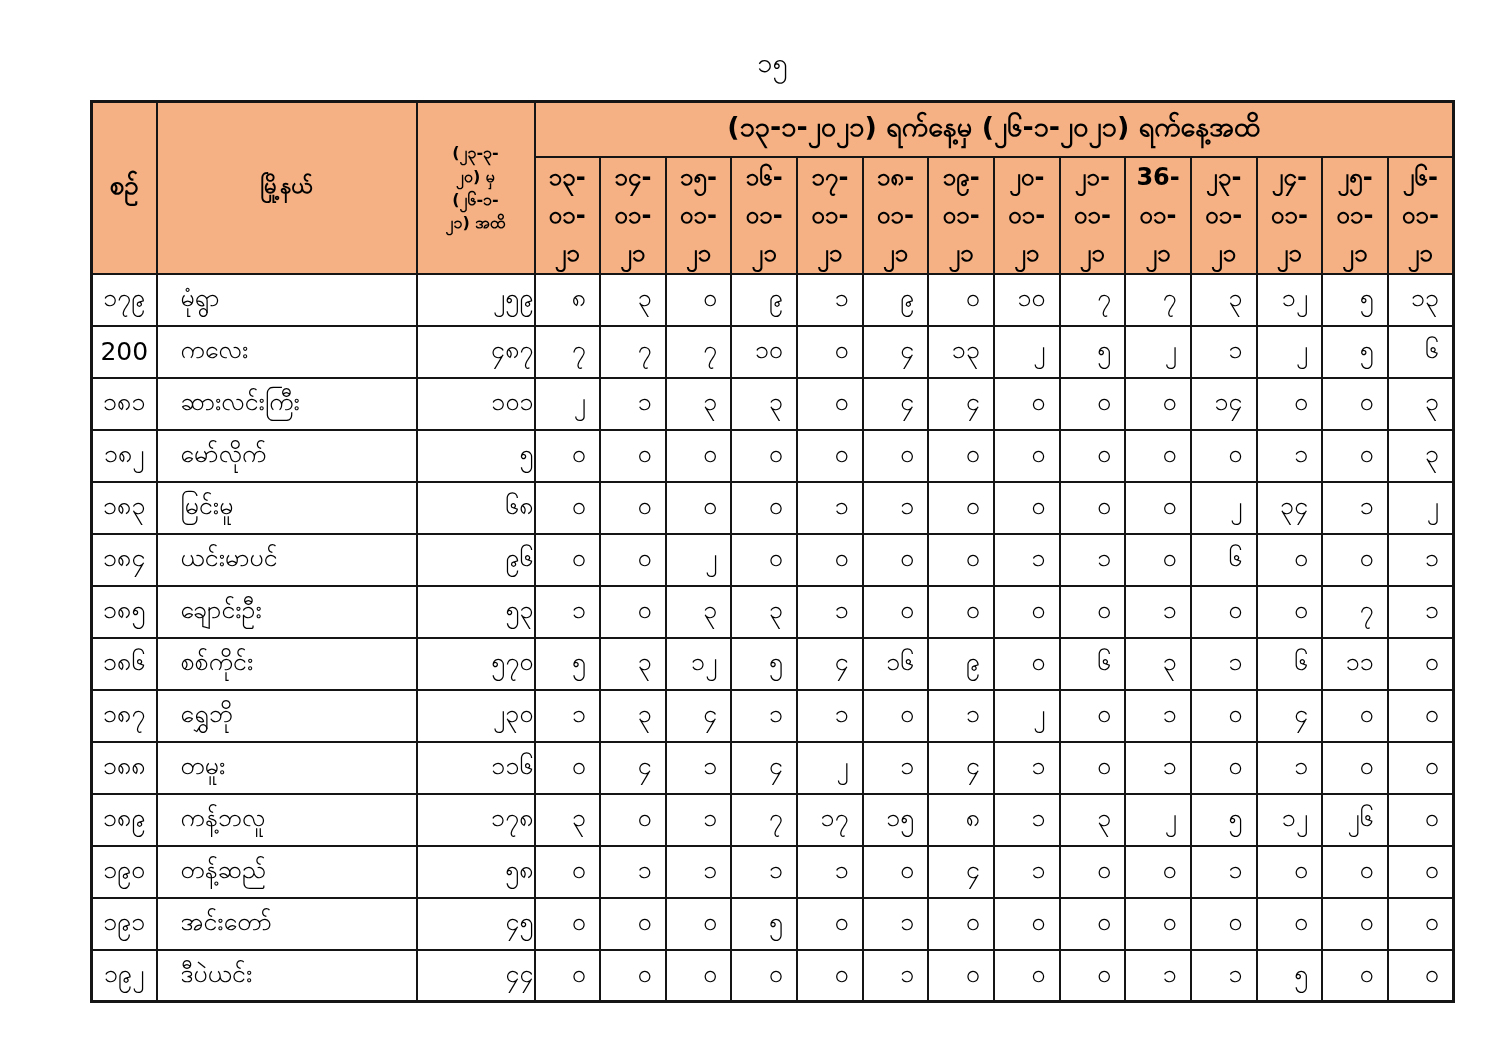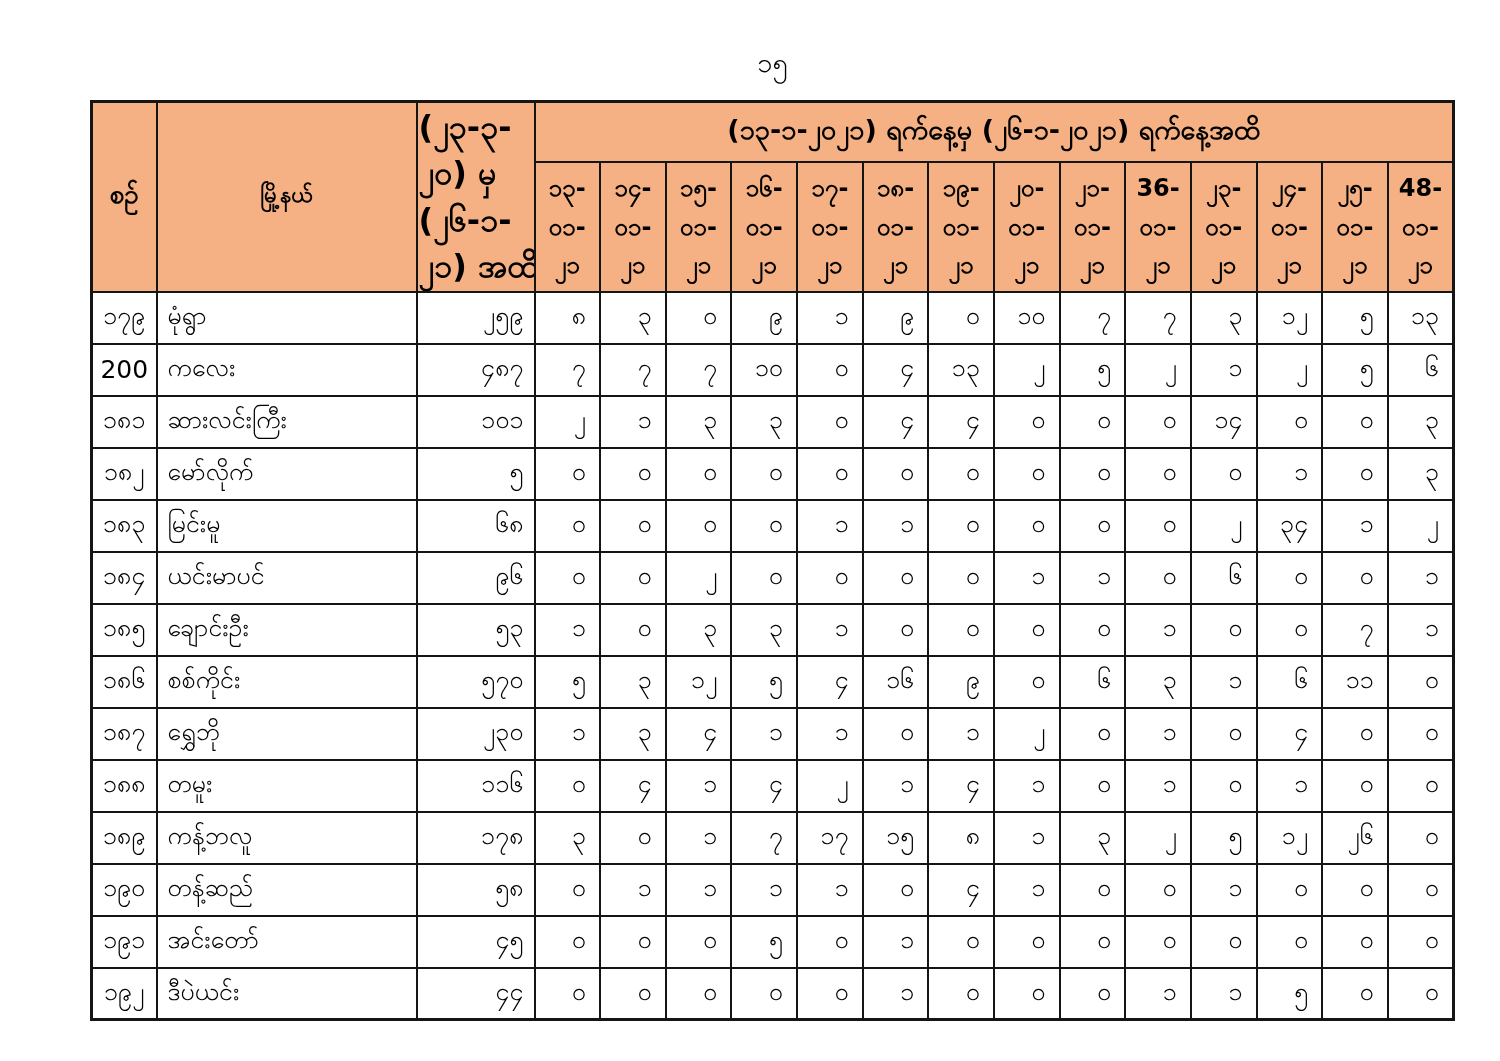--- a/index.html
+++ b/index.html
@@ -42,28 +42,28 @@
     white-space: nowrap;
   }
   thead th {
     background: #F5B183;
     font-weight: bold;
   }
   tr.span-row { height: 55px; }
   tr.date-row { height: 108px; margin-top: 24px; }
   .hdr-serial   { font-size: 26px; text-align: center; }
   .hdr-township { font-size: 22px; text-align: center; }
-  .hdr-total    { font-size: 32px; text-align: left; line-height: 1.45; }
+  .hdr-total    { font-size: 16px; text-align: center; line-height: 1.45; }
   .hdr-span     { font-size: 27px; text-align: center; }
   .hdr-date     { font-size: 24px; text-align: center; line-height: 1.6; padding: 0 2px; }
   tbody tr { height: 52px; }
   tbody td { font-size: 25px; }
   .cell-serial   { text-align: center; }
-  .cell-township { text-align: left; padding-left: 10px; }
-  .cell-total    { text-align: right; padding-right: 10px; }
+  .cell-township { text-align: left; padding-left: 23px; }
+  .cell-total    { text-align: right; padding-right: 0; }
   .cell-val      { text-align: right; padding-right: 13px; }
 </style>
 </head>
 <body>
 
 <div class="page">
   <div class="page-number">၁၅</div>
 
   <table class="data-table">
     <colgroup>
@@ -157,21 +157,21 @@
     <div class="dl">၂၁</div>
   </th>
 
   <th class="hdr-date">
     <div class="dl">၂၅-</div>
     <div class="dl">၀၁-</div>
     <div class="dl">၂၁</div>
   </th>
 
   <th class="hdr-date">
-    <div class="dl">48-</div>
+    <div class="dl">၂၆-</div>
     <div class="dl">၀၁-</div>
     <div class="dl">၂၁</div>
   </th>
 </tr>
     </thead>
     <tbody id="table-body">
   <tr class="data-row">
     <td class="cell-serial">၁၇၉</td>
     <td class="cell-township">မုံရွာ</td>
     <td class="cell-total">၂၅၉</td>

